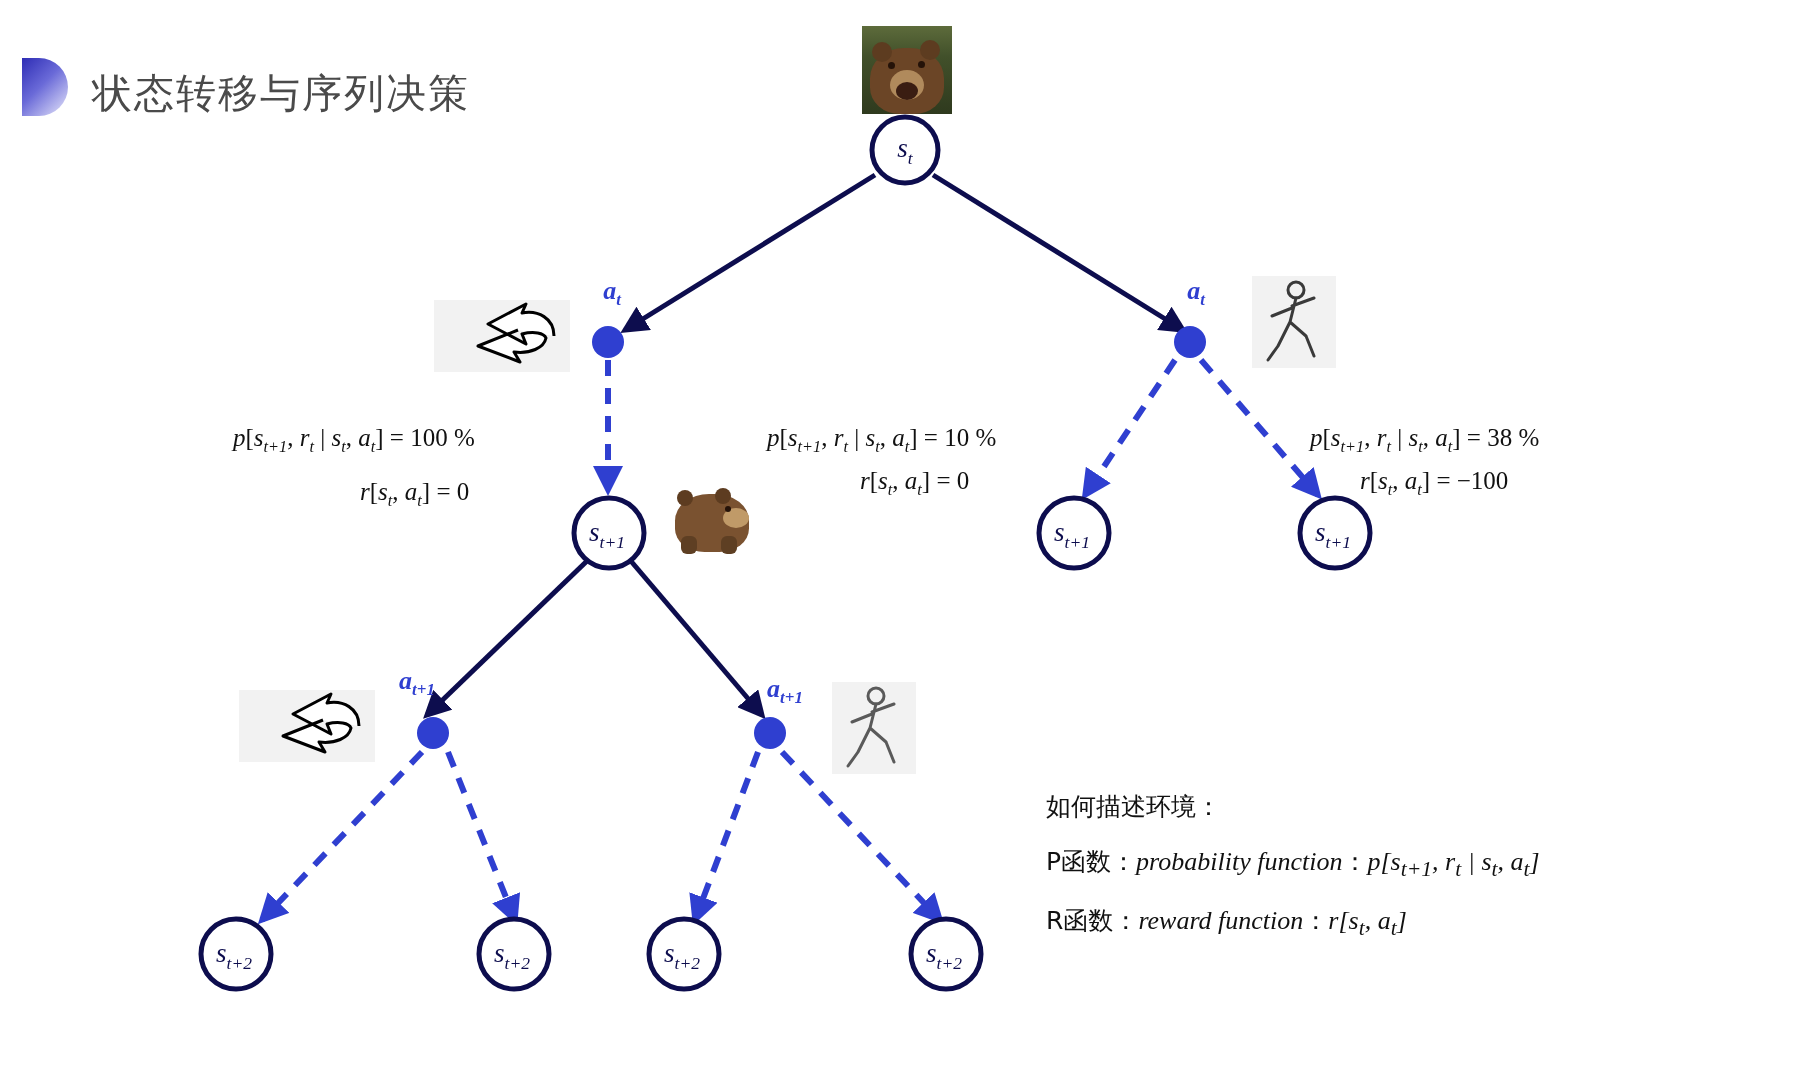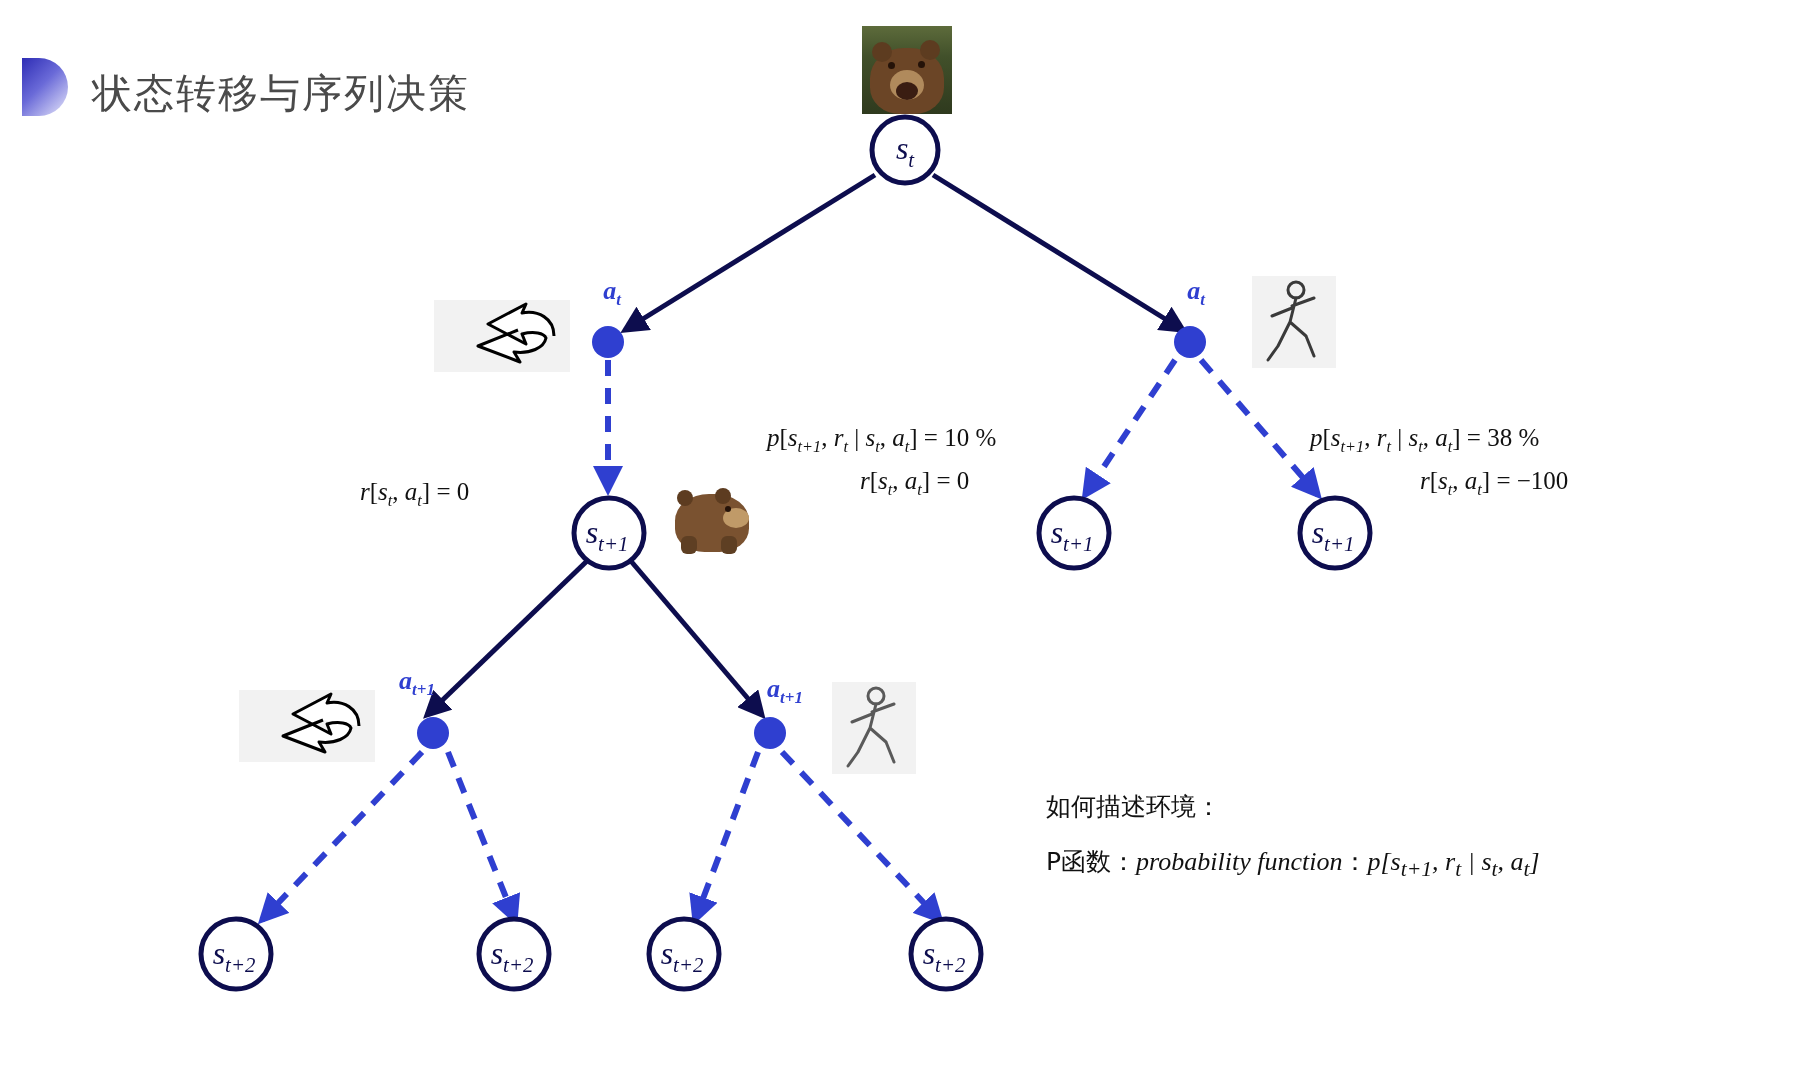--- a/index.html
+++ b/index.html
@@ -52,21 +52,21 @@
   
   .mlabel {
     position: absolute;
     font-family: "Liberation Serif", serif;
     font-style: italic;
     color: #0d0d4e;
     white-space: nowrap;
     pointer-events: none;
   }
   .node-label {
-    font-size: 32px;
+    font-size: 27px;
     transform: translate(-50%, -50%);
   }
   .node-label sub, .alabel sub, .formula sub {
     font-size: 0.65em;
     font-style: italic;
   }
   .alabel {
     position: absolute;
     font-size: 26px;
     color: #2f3fd0;
@@ -280,43 +280,50 @@
   <div class="alabel" style="left:1196px; top:293px;">
     <span>a</span><sub>t</sub>
   </div>
   <div class="alabel" style="left:417px; top:683px;">
     <span>a</span><sub>t+1</sub>
   </div>
   <div class="alabel" style="left:785px; top:691px;">
     <span>a</span><sub>t+1</sub>
   </div>
 
+  <div class="formula" style="left:233px; top:424px;">
+    <span class="up">p</span>[<span class="up">s</span><sub>t+1</sub>, <span class="up">r</span><sub>t</sub> | <span class="up">s</span><sub>t</sub>, <span class="up">a</span><sub>t</sub>] <span class="rm">=</span>
+    <span class="rm">100 %</span>
+  </div>
   <div class="formula" style="left:360px; top:478px;">
     <span class="up">r</span>[<span class="up">s</span><sub>t</sub>, <span class="up">a</span><sub>t</sub>] <span class="rm">=</span>
     <span class="rm">0</span>
   </div>
 
   <div class="formula" style="left:767px; top:424px;">
     <span class="up">p</span>[<span class="up">s</span><sub>t+1</sub>, <span class="up">r</span><sub>t</sub> | <span class="up">s</span><sub>t</sub>, <span class="up">a</span><sub>t</sub>] <span class="rm">=</span>
     <span class="rm">10 %</span>
   </div>
   <div class="formula" style="left:860px; top:467px;">
     <span class="up">r</span>[<span class="up">s</span><sub>t</sub>, <span class="up">a</span><sub>t</sub>] <span class="rm">=</span>
     <span class="rm">0</span>
   </div>
 
   <div class="formula" style="left:1310px; top:424px;">
     <span class="up">p</span>[<span class="up">s</span><sub>t+1</sub>, <span class="up">r</span><sub>t</sub> | <span class="up">s</span><sub>t</sub>, <span class="up">a</span><sub>t</sub>] <span class="rm">=</span>
     <span class="rm">38 %</span>
   </div>
-  <div class="formula" style="left:1420px; top:467px;">
+  <div class="formula" style="left:1360px; top:467px;">
     <span class="up">r</span>[<span class="up">s</span><sub>t</sub>, <span class="up">a</span><sub>t</sub>] <span class="rm">=</span>
     <span class="rm">−100</span>
   </div>
 
   <div class="legend">
     <div class="legend-line">如何描述环境：</div>
     <div class="legend-line">
       <span>P函数：</span><span class="it">probability function</span><span>：</span><span class="it">p[s<sub>t+1</sub>, r<sub>t</sub> | s<sub>t</sub>, a<sub>t</sub>]</span>
     </div>
+    <div class="legend-line">
+      <span>R函数：</span><span class="it">reward function</span><span>：</span><span class="it">r[s<sub>t</sub>, a<sub>t</sub>]</span>
+    </div>
   </div>
 
 </div>
 
 </body></html>

